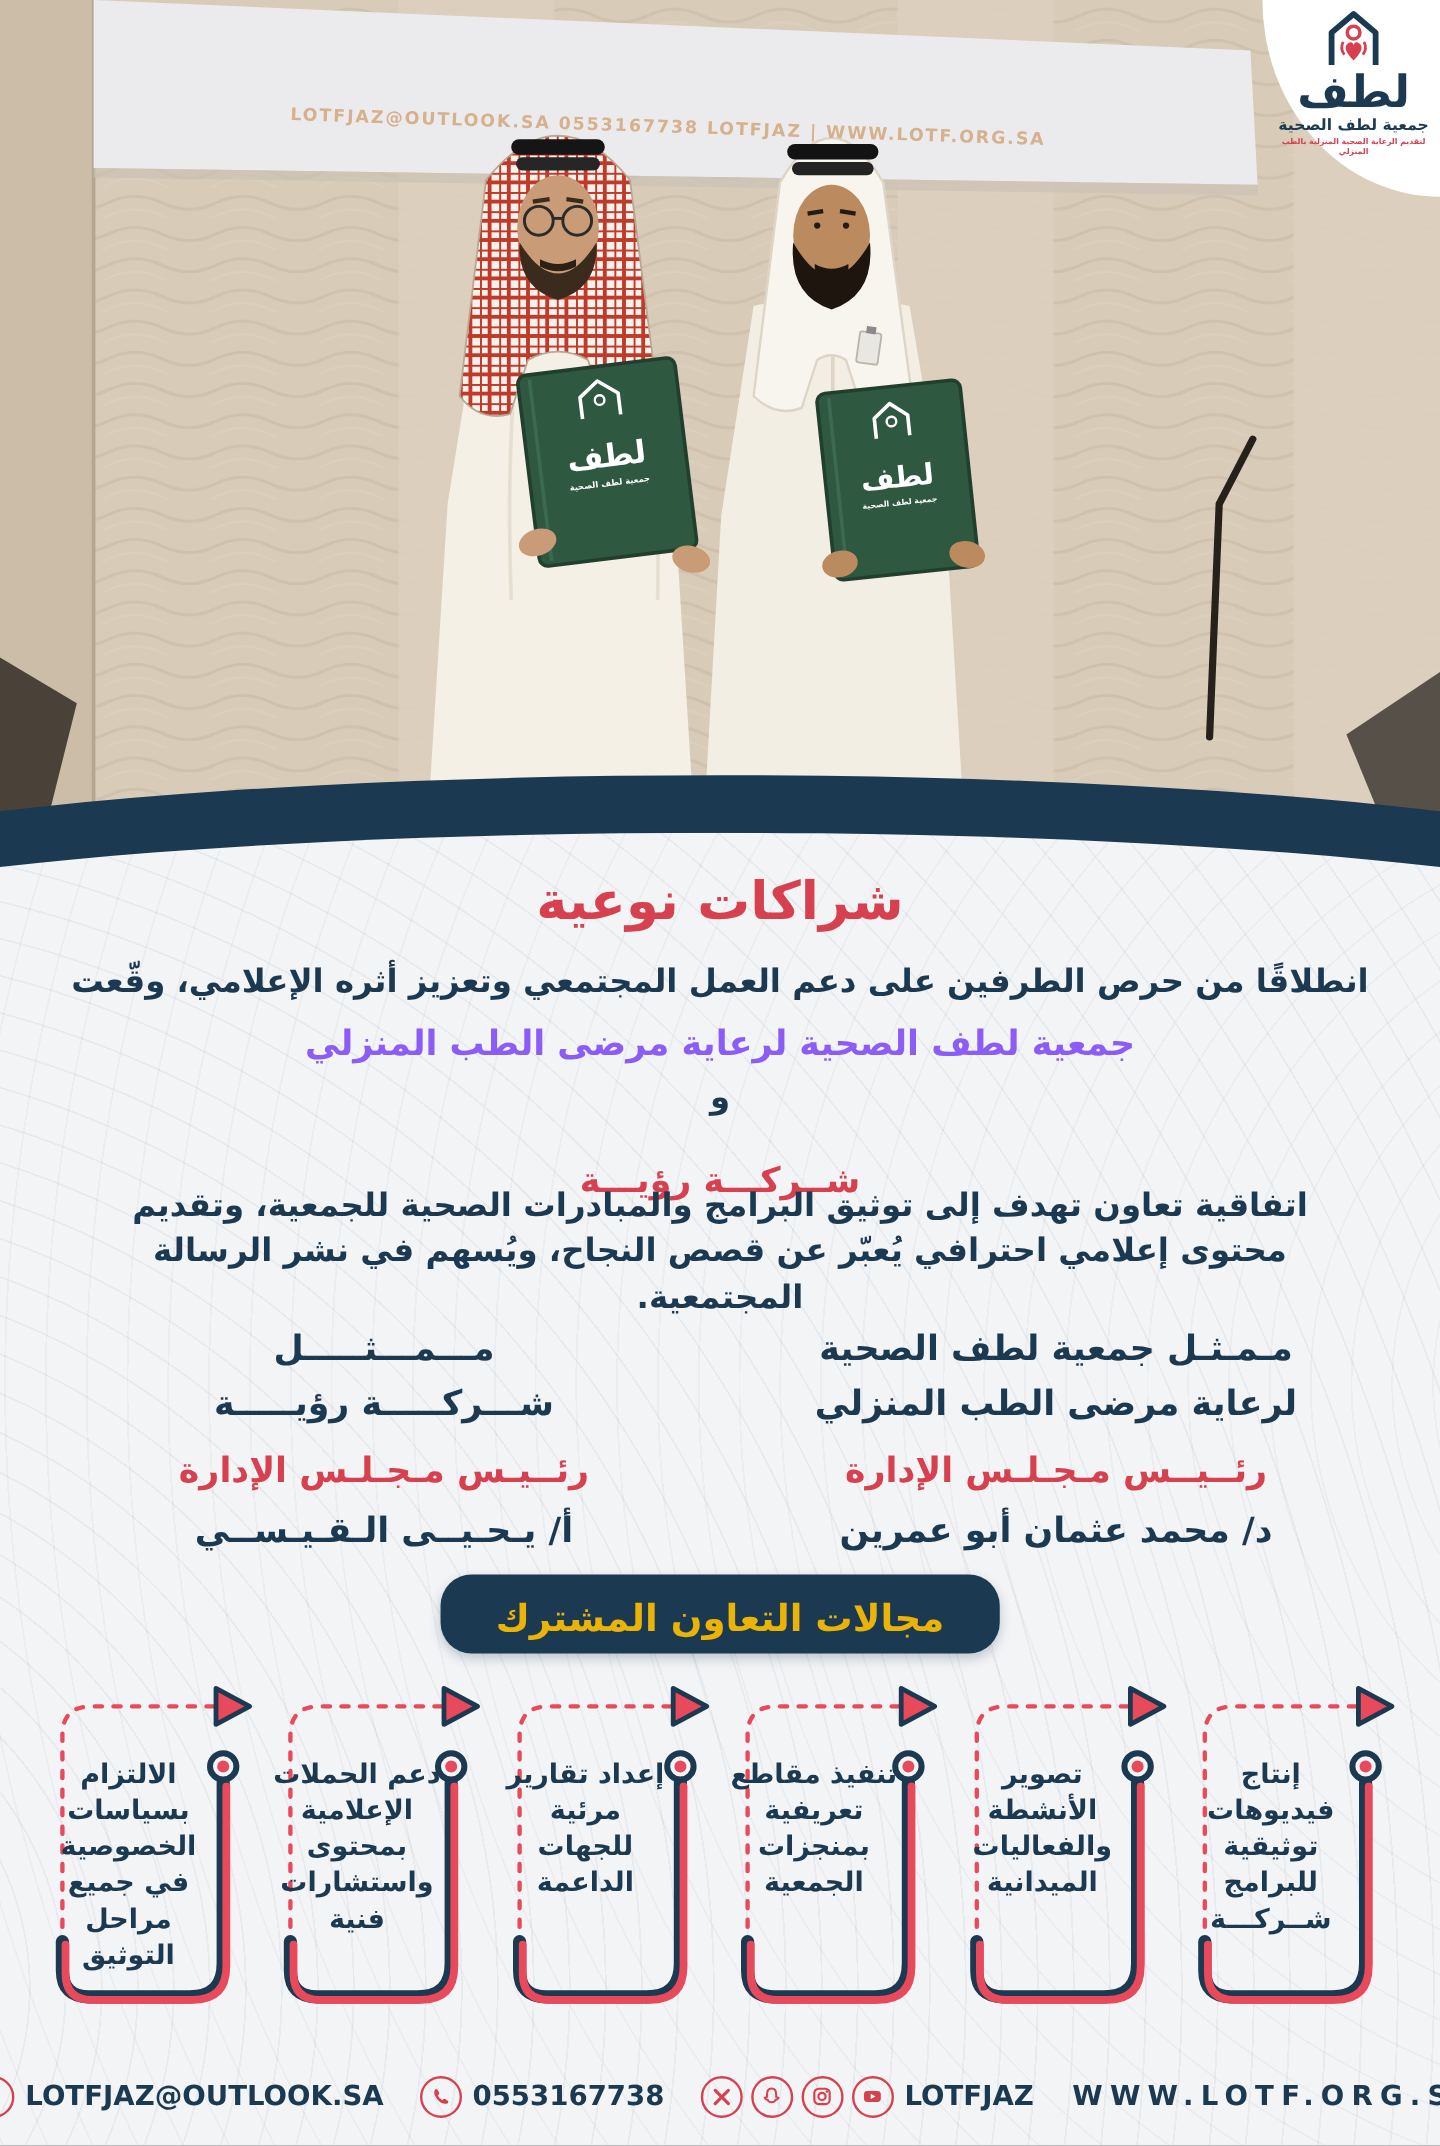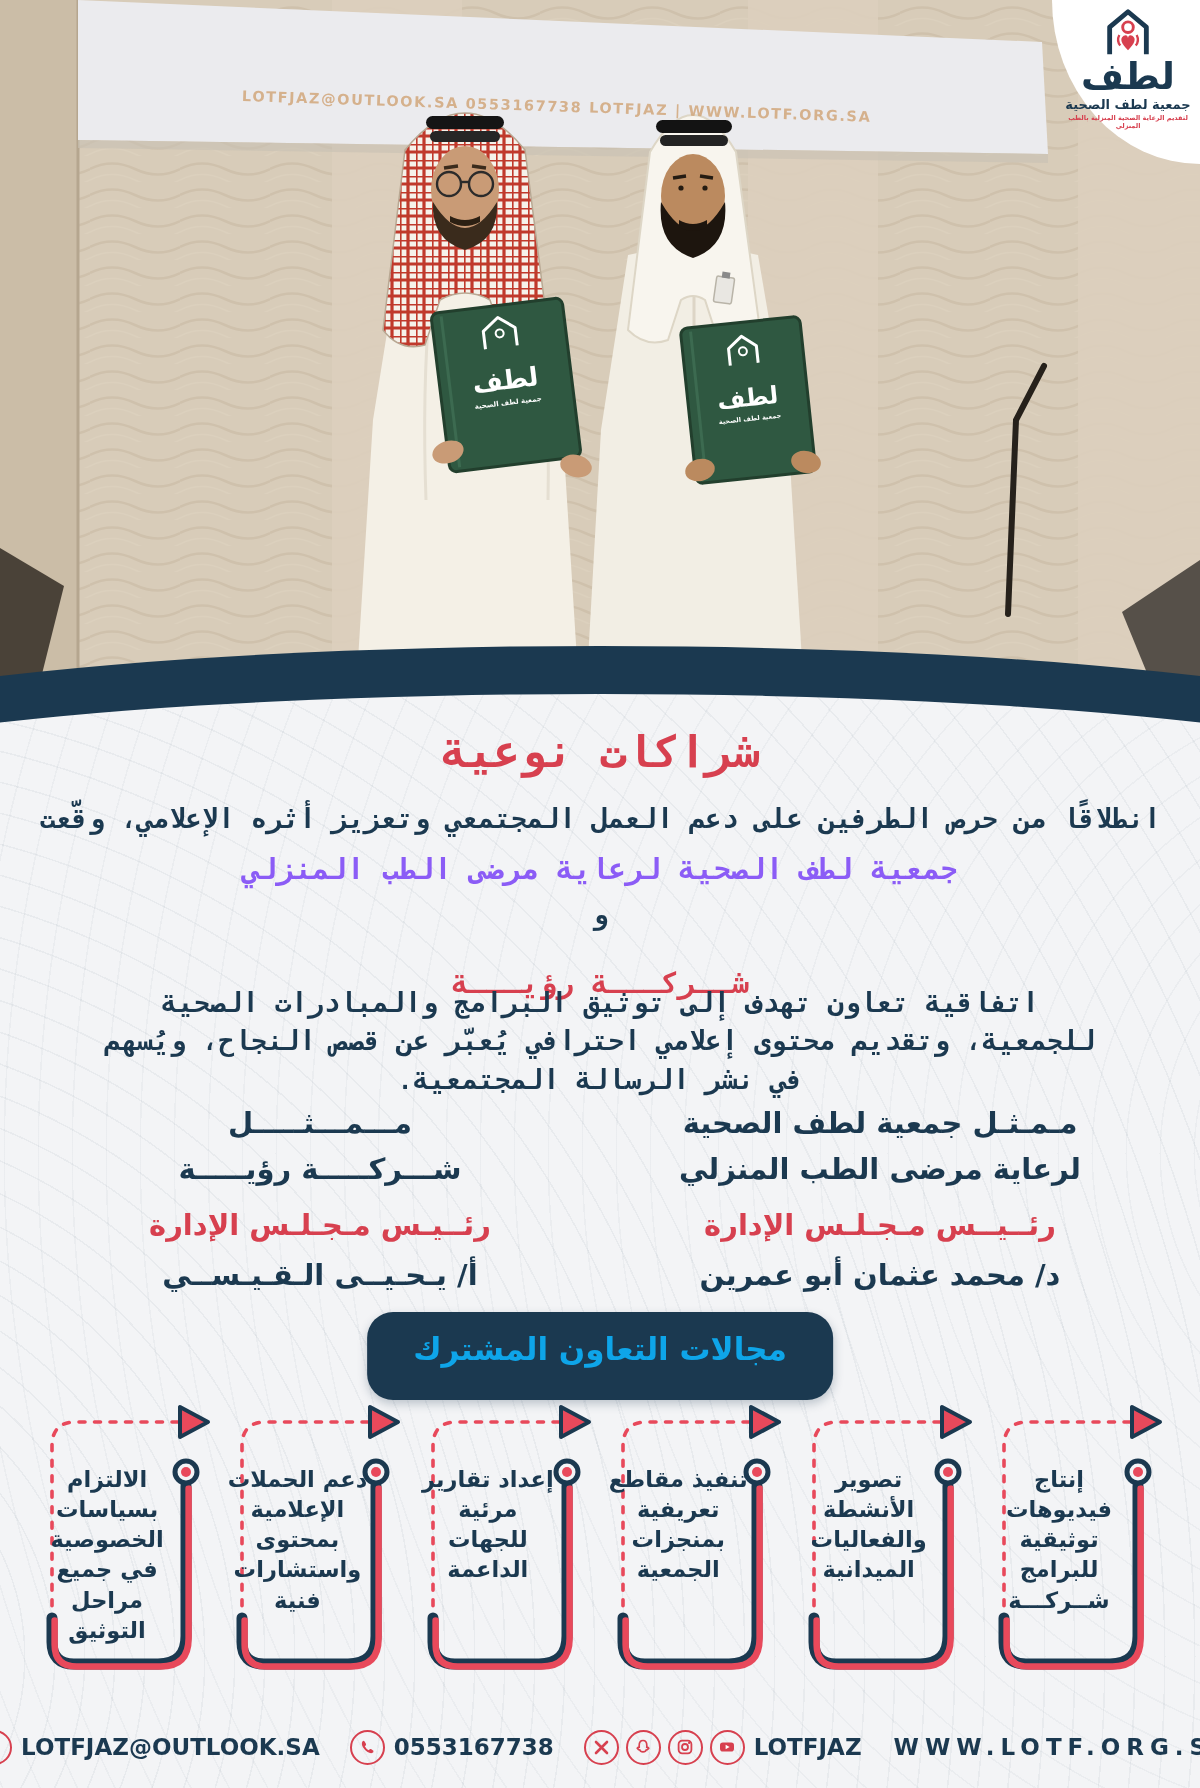--- a/index.html
+++ b/index.html
@@ -34,37 +34,37 @@
   .sheet{
     position:absolute;top:694px;left:50%;transform:translateX(-50%);
     width:1700px;height:1094px;background:#f3f4f6;
     border-top-left-radius:850px 98px;border-top-right-radius:850px 98px;z-index:3;
     background-image:
       repeating-radial-gradient(circle at 2% 88%, rgba(27,57,80,.05) 0 1.5px, transparent 1.5px 30px),
       repeating-radial-gradient(circle at 99% 42%, rgba(27,57,80,.04) 0 1.5px, transparent 1.5px 34px);
   }
   
   .content{position:absolute;inset:0;z-index:6;direction:rtl;}
-  .ctext{position:absolute;left:0;right:0;text-align:center;font-family:Liberation Mono, monospace;}
+  .ctext{position:absolute;left:0;right:0;text-align:center;}
   .title{top:726px;font-size:44px;font-weight:800;color:#d7404f;}
   .intro{top:803px;font-size:27px;font-weight:700;color:#1b3950;}
   .party1{top:852px;font-size:29px;font-weight:800;color:#8b5cf6;}
   .conj{top:899px;font-size:27px;font-weight:800;color:#1b3950;}
   .party2{top:966px;font-size:29px;font-weight:800;color:#d7404f;}
   .para{top:986px;left:100px;right:100px;font-size:27px;font-weight:700;color:#1b3950;line-height:1.42;}
   .reps{position:absolute;top:1106px;left:40px;right:40px;display:flex;direction:rtl;}
   .rep-col{width:50%;text-align:center;color:#1b3950;font-weight:800;}
   .rep-l1{font-size:29px;height:46px;}
   .rep-l2{font-size:29px;height:56px;}
   .rep-role{font-size:29px;height:50px;color:#d7404f;}
   .rep-name{font-size:29px;height:46px;}
   .pill{
     position:absolute;top:1312px;left:50%;transform:translateX(-50%);
-    background:#1b3950;color:#0ea5e9;font-size:31px;font-weight:800;
-    height:88px;line-height:74px;padding:0 46px;border-radius:26px;white-space:nowrap;
+    background:#1b3950;color:#eab308;font-size:31px;font-weight:800;
+    height:66px;line-height:74px;padding:0 46px;border-radius:26px;white-space:nowrap;
     box-shadow:0 4px 10px rgba(27,57,80,.25);
   }
   
   .areas{position:absolute;top:1402px;left:34px;right:34px;display:flex;direction:rtl;justify-content:space-between;}
   .area-col{position:relative;width:180px;height:302px;}
   .area-col svg{position:absolute;top:0;left:0;}
   .area-text{
     position:absolute;top:62px;left:2px;right:36px;text-align:center;
     font-size:22.5px;font-weight:800;color:#1b3950;line-height:1.34;
   }

